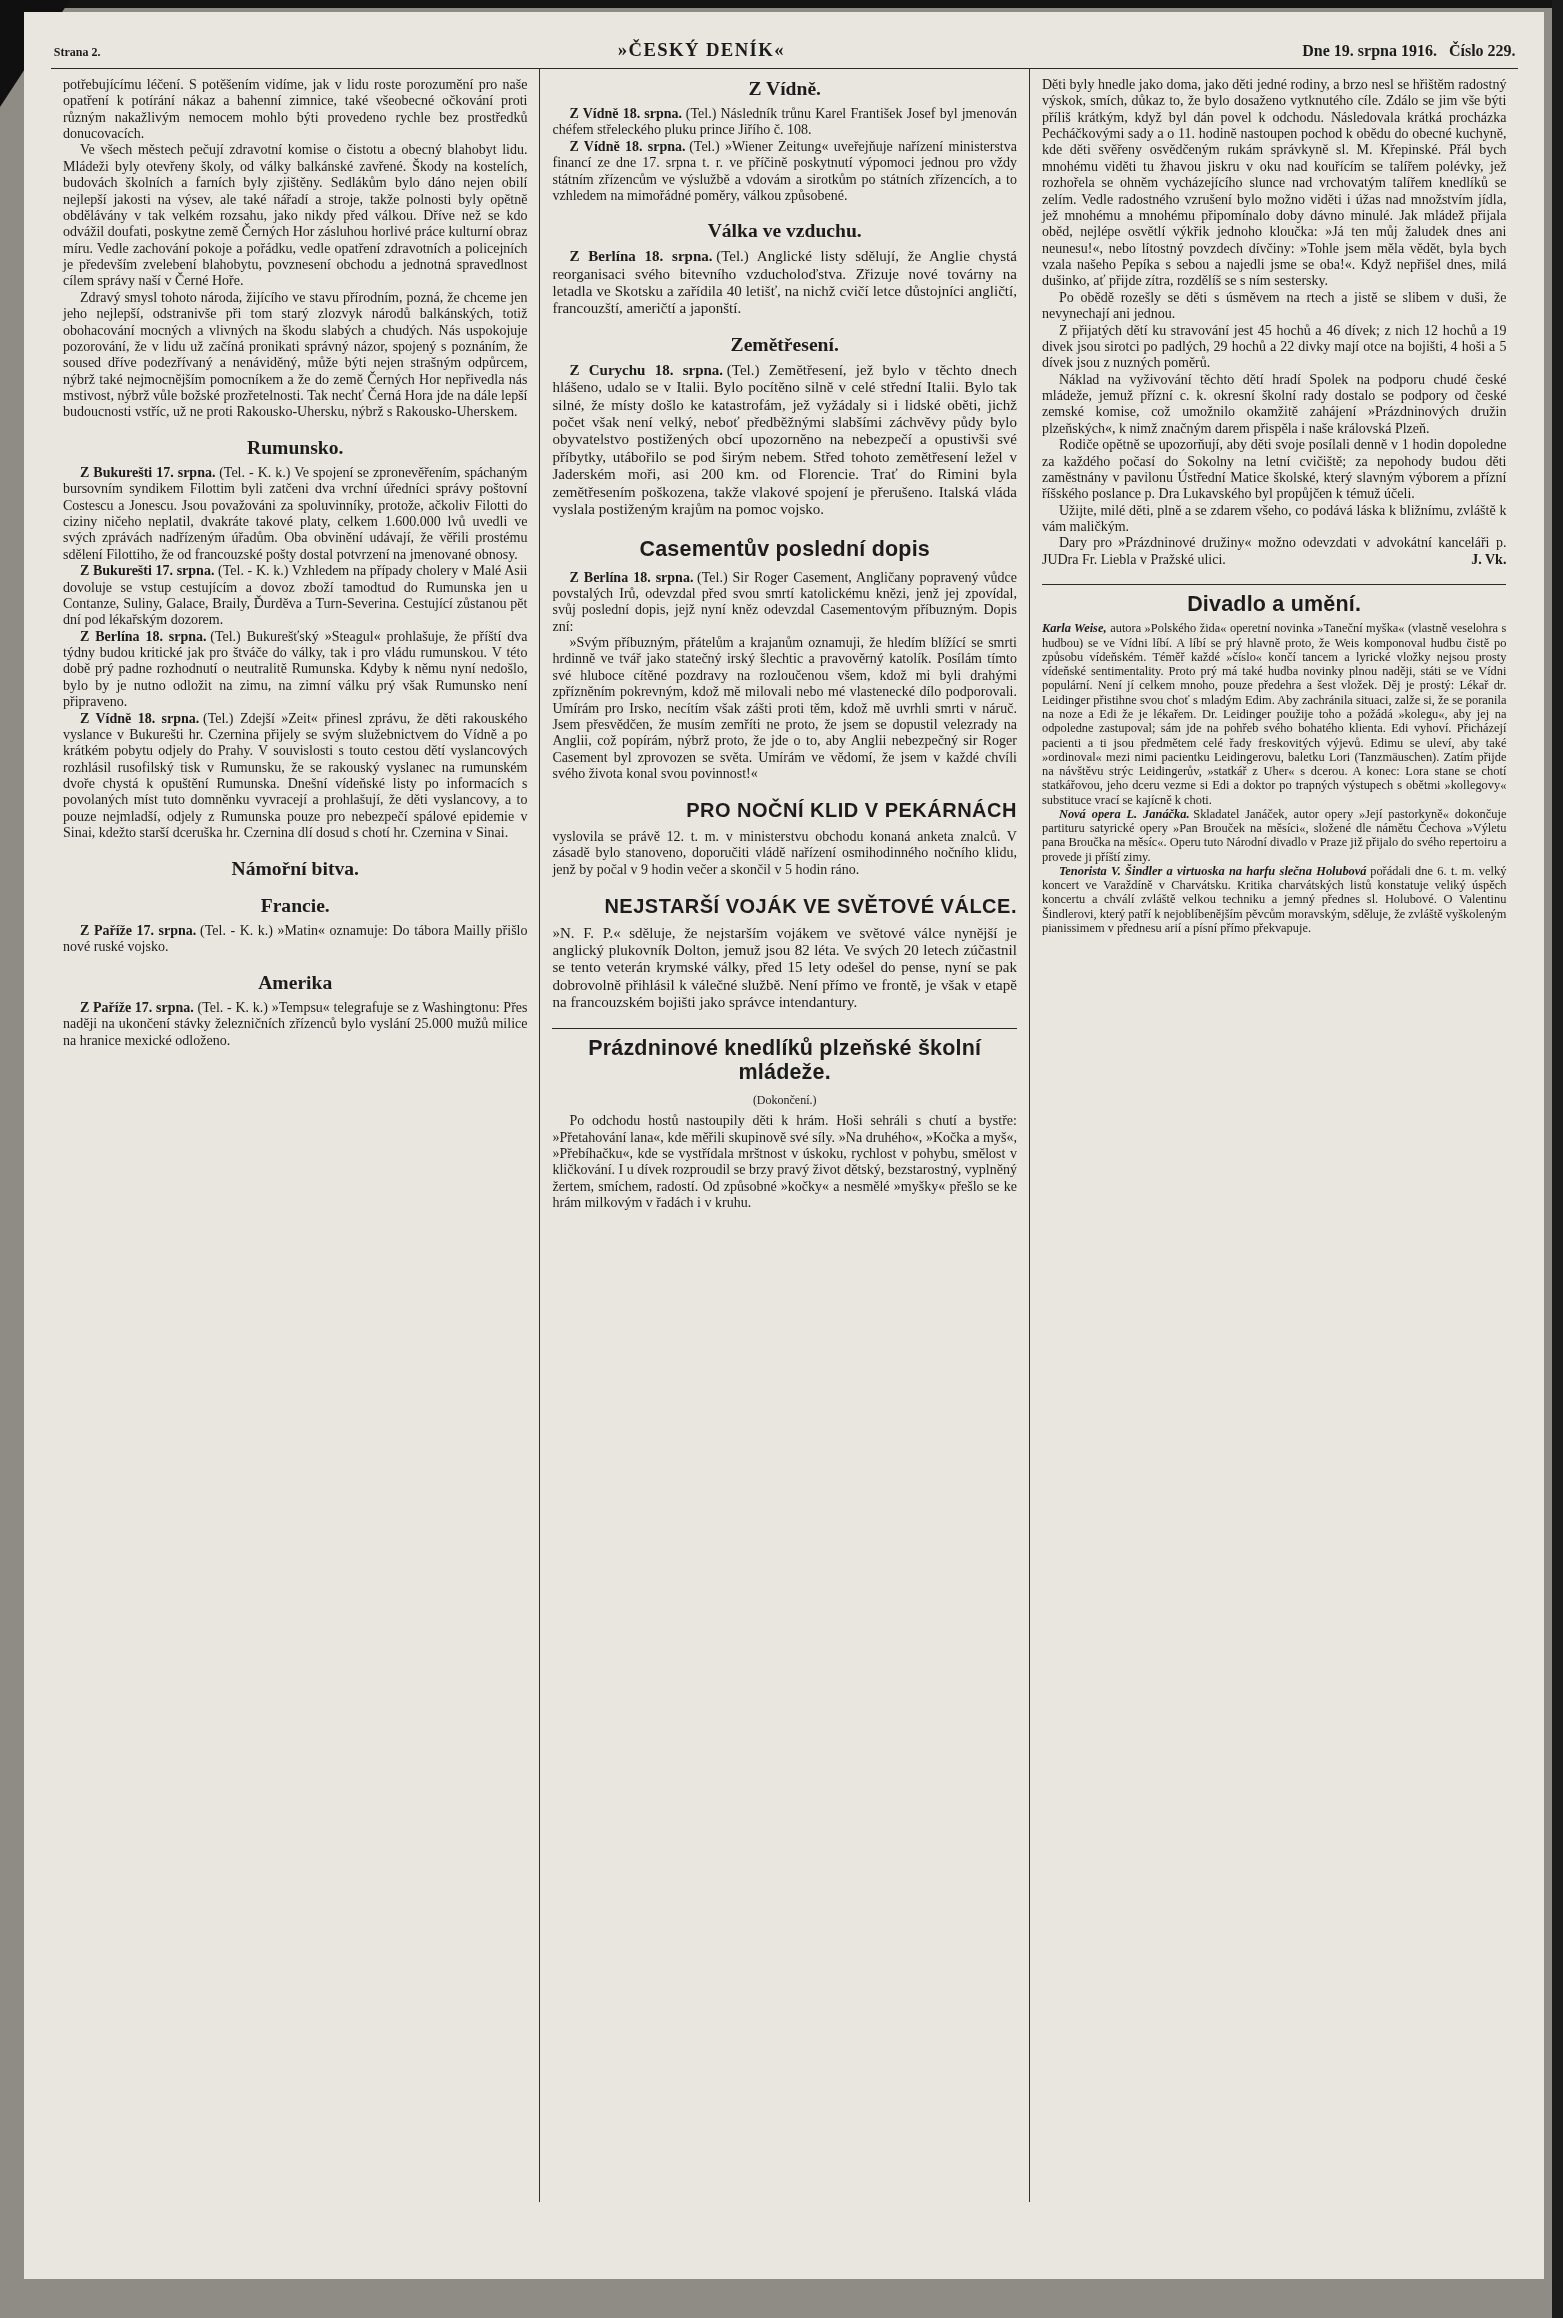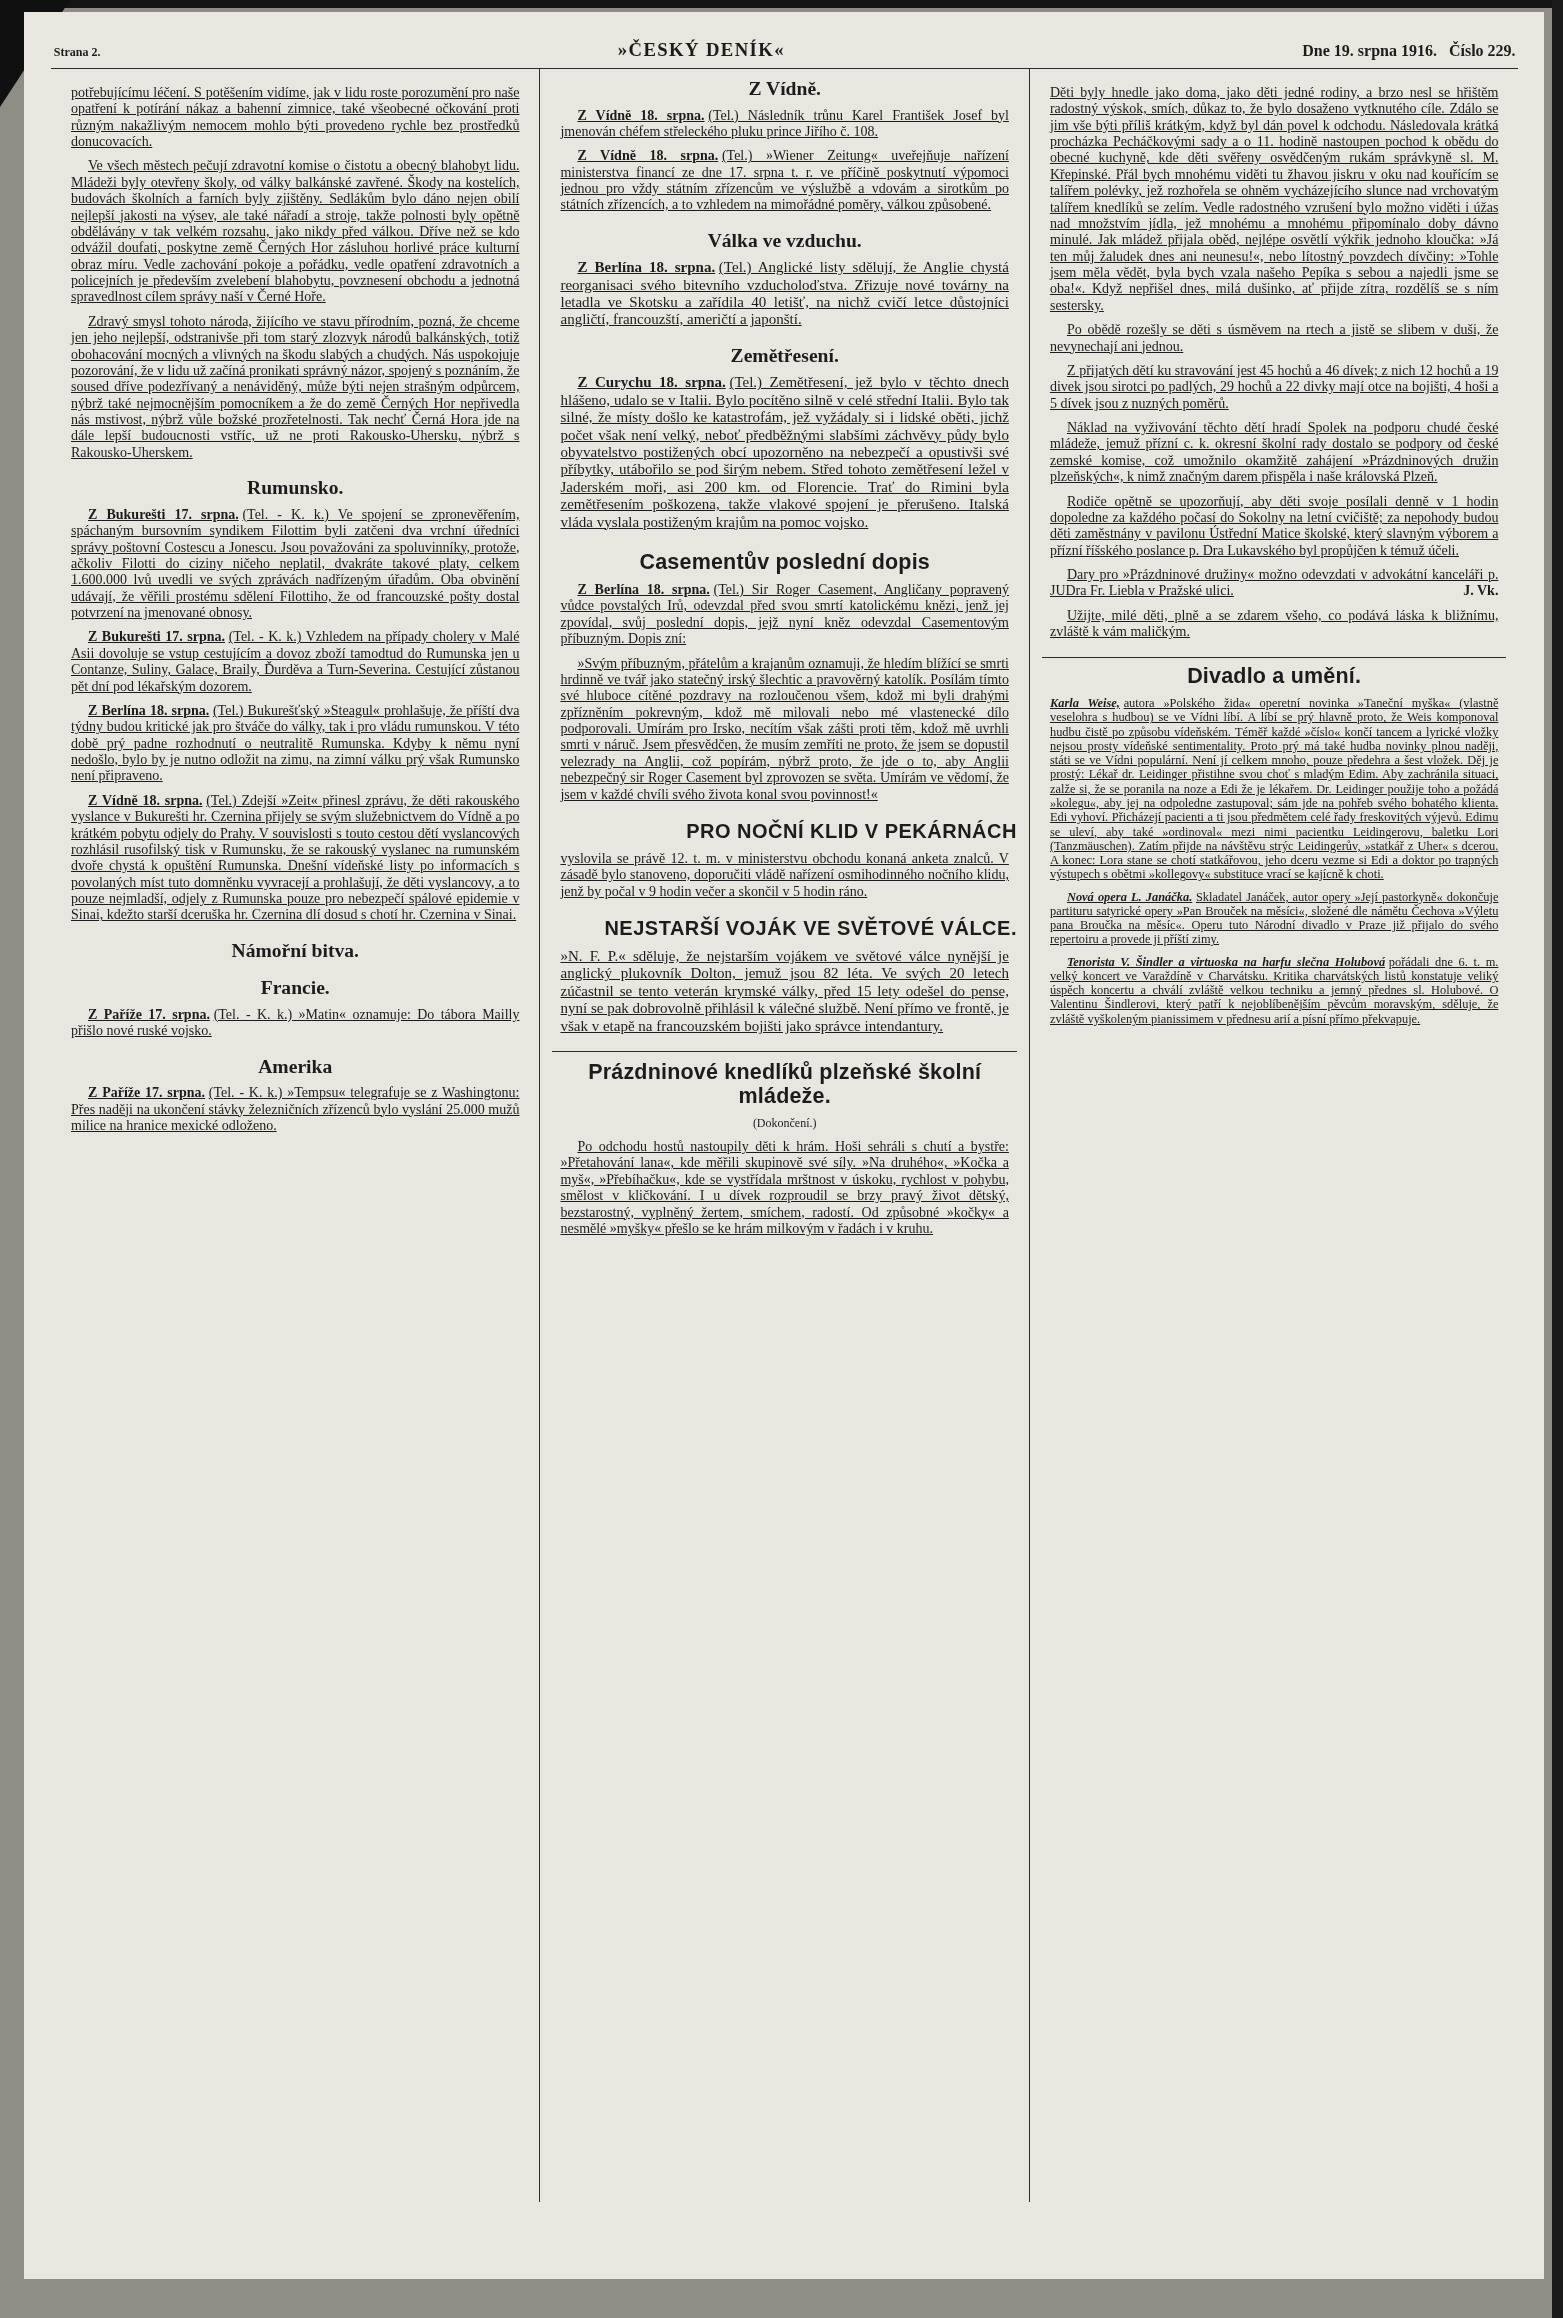--- a/index.html
+++ b/index.html
@@ -34,24 +34,23 @@
     height:2133px;overflow:hidden;
   }
   .col{
     flex:1 1 0;min-width:0;
     padding:8.4px 12px 0 12px;
     overflow:hidden;
     text-align:justify;
   }
   .col + .col{border-left:1.4px solid #2f2f2f;}
   .para{
-    margin:8px;padding:0;
+    margin:0;padding:0;
     font-size:14px;line-height:1.17;
     text-indent:17px;
-    text-decoration:underline;
   }
   .para.noindent{text-indent:0;}
   .petit .para, .para.petit{font-size:15px;line-height:1.16;}
   .small .para{font-size:12.4px;line-height:1.15;}
   .lead{font-weight:bold;}
   .lead:not(:empty){margin-right:3.7px;}
   .lead.ital{font-style:italic;}
   .h-serif{
     font-family:"Liberation Serif", serif;font-weight:bold;
     font-size:19.6px;text-align:center;text-indent:0;
@@ -134,22 +133,22 @@
       <div class="subtitle">(Dokončení.)</div>
       <p class="para"><span>Po odchodu hostů nastoupily děti k hrám. Hoši sehráli s chutí a bystře: »Přetahování lana«, kde měřili skupinově své síly. »Na druhého«, »Kočka a myš«, »Přebíhačku«, kde se vystřídala mrštnost v úskoku, rychlost v pohybu, smělost v kličkování. I u dívek rozproudil se brzy pravý život dětský, bezstarostný, vyplněný žertem, smíchem, radostí. Od způsobné »kočky« a nesmělé »myšky« přešlo se ke hrám milkovým v řadách i v kruhu.</span></p>
     </div>
 
     <div class="col">
       <p class="para noindent"><span>Děti byly hnedle jako doma, jako děti jedné rodiny, a brzo nesl se hřištěm radostný výskok, smích, důkaz to, že bylo dosaženo vytknutého cíle. Zdálo se jim vše býti příliš krátkým, když byl dán povel k odchodu. Následovala krátká procházka Pecháčkovými sady a o 11. hodině nastoupen pochod k obědu do obecné kuchyně, kde děti svěřeny osvědčeným rukám správkyně sl. M. Křepinské. Přál bych mnohému viděti tu žhavou jiskru v oku nad kouřícím se talířem polévky, jež rozhořela se ohněm vycházejícího slunce nad vrchovatým talířem knedlíků se zelím. Vedle radostného vzrušení bylo možno viděti i úžas nad množstvím jídla, jež mnohému a mnohému připomínalo doby dávno minulé. Jak mládež přijala oběd, nejlépe osvětlí výkřik jednoho kloučka: »Já ten můj žaludek dnes ani neunesu!«, nebo lítostný povzdech dívčiny: »Tohle jsem měla vědět, byla bych vzala našeho Pepíka s sebou a najedli jsme se oba!«. Když nepřišel dnes, milá dušinko, ať přijde zítra, rozdělíš se s ním sestersky.</span></p>
       <p class="para"><span>Po obědě rozešly se děti s úsměvem na rtech a jistě se slibem v duši, že nevynechají ani jednou.</span></p>
       <p class="para"><span>Z přijatých dětí ku stravování jest 45 hochů a 46 dívek; z nich 12 hochů a 19 divek jsou sirotci po padlých, 29 hochů a 22 divky mají otce na bojišti, 4 hoši a 5 dívek jsou z nuzných poměrů.</span></p>
       <p class="para"><span>Náklad na vyživování těchto dětí hradí Spolek na podporu chudé české mládeže, jemuž přízní c. k. okresní školní rady dostalo se podpory od české zemské komise, což umožnilo okamžitě zahájení »Prázdninových družin plzeňských«, k nimž značným darem přispěla i naše královská Plzeň.</span></p>
       <p class="para"><span>Rodiče opětně se upozorňují, aby děti svoje posílali denně v 1 hodin dopoledne za každého počasí do Sokolny na letní cvičiště; za nepohody budou děti zaměstnány v pavilonu Ústřední Matice školské, který slavným výborem a přízní říšského poslance p. Dra Lukavského byl propůjčen k témuž účeli.</span></p>
+      <p class="para"><span>Užijte, milé děti, plně a se zdarem všeho, co podává láska k bližnímu, zvláště k vám maličkým.</span></p>
       <p class="para"><span>Dary pro »Prázdninové družiny« možno odevzdati v advokátní kanceláři p. JUDra Fr. Liebla v Pražské ulici.</span><span class="sig">J. Vk.</span></p>
-      <p class="para"><span>Užijte, milé děti, plně a se zdarem všeho, co podává láska k bližnímu, zvláště k vám maličkým.</span></p>
 
       <div class="rule-above"></div>
       <h2 class="h-sans" style="margin-top:3.7px;margin-bottom:5.6px;">Divadlo a umění.</h2>
       <div class="small">
         <p class="para noindent"><b class="lead ital">Karla Weise,</b><span>autora »Polského žida« operetní novinka »Taneční myška« (vlastně veselohra s hudbou) se ve Vídni líbí. A líbí se prý hlavně proto, že Weis komponoval hudbu čistě po způsobu vídeňském. Téměř každé »číslo« končí tancem a lyrické vložky nejsou prosty vídeňské sentimentality. Proto prý má také hudba novinky plnou naději, státi se ve Vídni populární. Není jí celkem mnoho, pouze předehra a šest vložek. Děj je prostý: Lékař dr. Leidinger přistihne svou choť s mladým Edim. Aby zachránila situaci, zalže si, že se poranila na noze a Edi že je lékařem. Dr. Leidinger použije toho a požádá »kolegu«, aby jej na odpoledne zastupoval; sám jde na pohřeb svého bohatého klienta. Edi vyhoví. Přicházejí pacienti a ti jsou předmětem celé řady freskovitých výjevů. Edimu se uleví, aby také »ordinoval« mezi nimi pacientku Leidingerovu, baletku Lori (Tanzmäuschen). Zatím přijde na návštěvu strýc Leidingerův, »statkář z Uher« s dcerou. A konec: Lora stane se chotí statkářovou, jeho dceru vezme si Edi a doktor po trapných výstupech s obětmi »kollegovy« substituce vrací se kajícně k choti.</span></p>
         <p class="para"><b class="lead ital">Nová opera L. Janáčka.</b><span>Skladatel Janáček, autor opery »Její pastorkyně« dokončuje partituru satyrické opery »Pan Brouček na měsíci«, složené dle námětu Čechova »Výletu pana Broučka na měsíc«. Operu tuto Národní divadlo v Praze již přijalo do svého repertoiru a provede ji příští zimy.</span></p>
         <p class="para"><b class="lead ital">Tenorista V. Šindler a virtuoska na harfu slečna Holubová</b><span>pořádali dne 6. t. m. velký koncert ve Varaždíně v Charvátsku. Kritika charvátských listů konstatuje veliký úspěch koncertu a chválí zvláště velkou techniku a jemný přednes sl. Holubové. O Valentinu Šindlerovi, který patří k nejoblíbenějším pěvcům moravským, sděluje, že zvláště vyškoleným pianissimem v přednesu arií a písní přímo překvapuje.</span></p>
       </div>
     </div>
 

